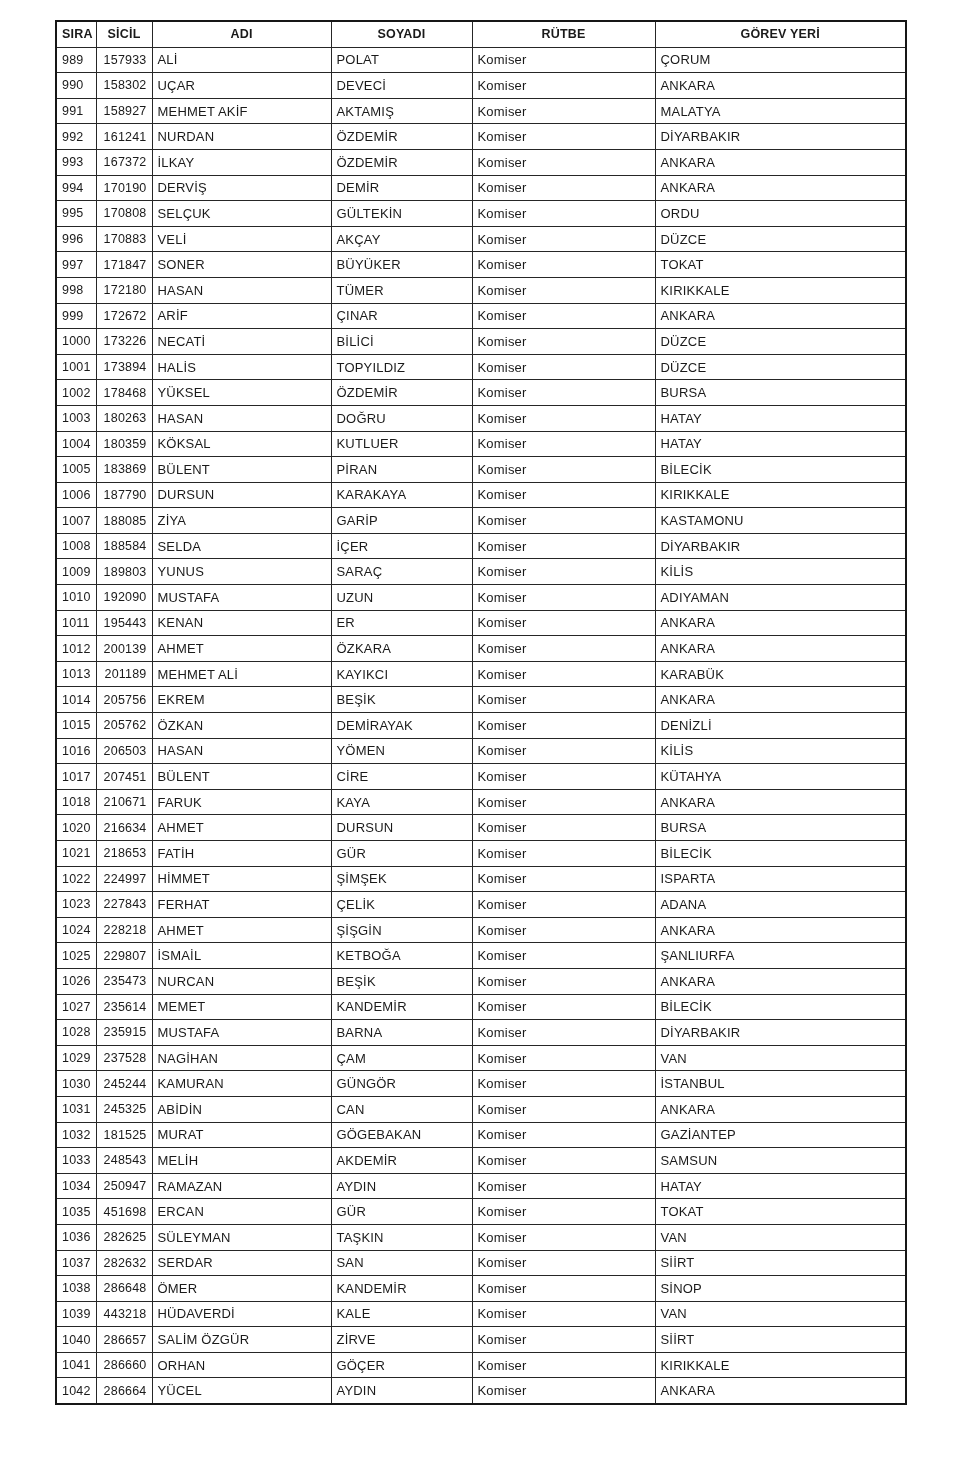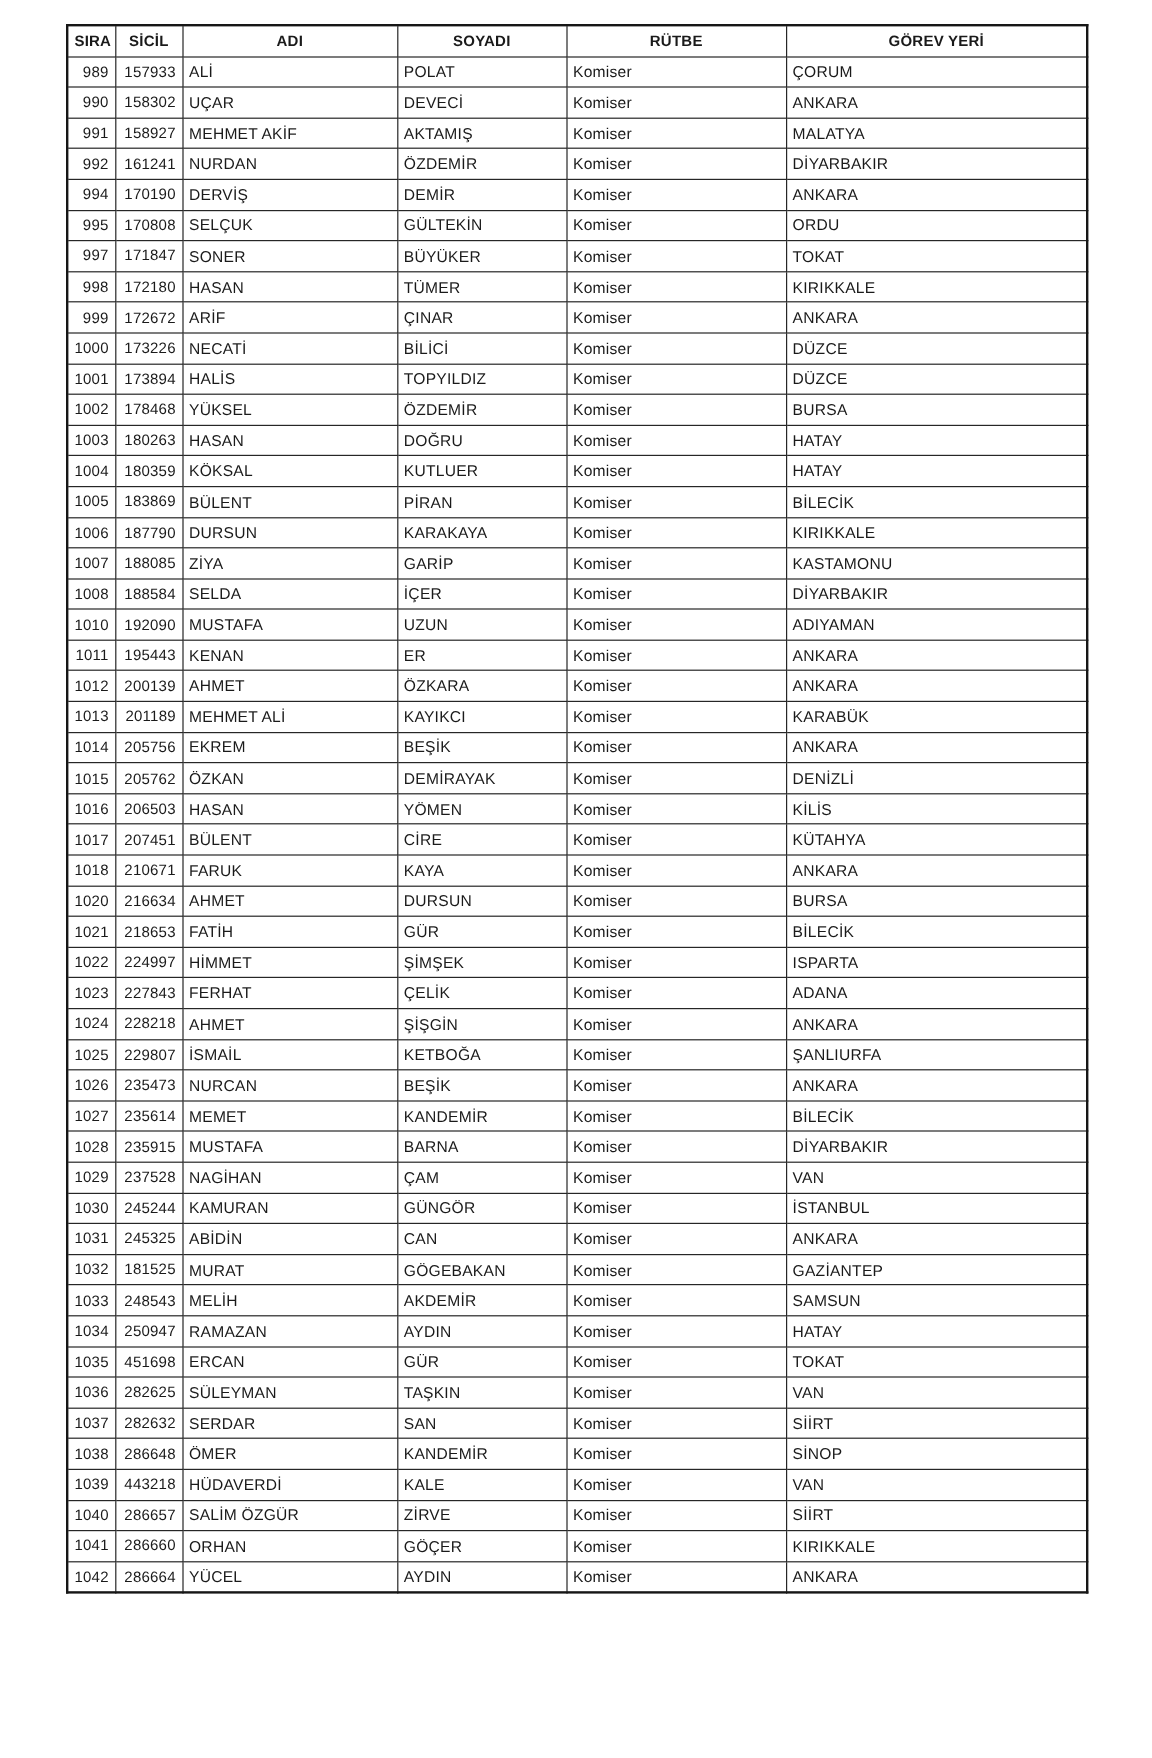--- a/index.html
+++ b/index.html
@@ -43,21 +43,21 @@
     background: #ffffff;
   }
   
   col.w0 { width: 40px; }
   col.w1 { width: 56px; }
   col.w2 { width: 179px; }
   col.w3 { width: 141px; }
   col.w4 { width: 183px; }
   col.w5 { width: 251px; }
   
-  td.c0 { text-align: right; padding-right: 7px; font-size: 12.5px; }
+  td.c0 { text-align: left; padding-right: 7px; font-size: 12.5px; }
   td.c1 { text-align: right; padding-right: 6px; font-size: 12.5px; }
   td.c2, td.c3, td.c4, td.c5 { text-align: left; padding-left: 4px; }
 </style>
 </head>
 <body>
 
 <div class="page">
   <table class="roster">
     <colgroup>
       <col class="w0">
@@ -104,36 +104,52 @@
         </tr>
         <tr>
           <td class="c0">992</td>
           <td class="c1">161241</td>
           <td class="c2">NURDAN</td>
           <td class="c3">ÖZDEMİR</td>
           <td class="c4">Komiser</td>
           <td class="c5">DİYARBAKIR</td>
         </tr>
         <tr>
+          <td class="c0">993</td>
+          <td class="c1">167372</td>
+          <td class="c2">İLKAY</td>
+          <td class="c3">ÖZDEMİR</td>
+          <td class="c4">Komiser</td>
+          <td class="c5">ANKARA</td>
+        </tr>
+        <tr>
           <td class="c0">994</td>
           <td class="c1">170190</td>
           <td class="c2">DERVİŞ</td>
           <td class="c3">DEMİR</td>
           <td class="c4">Komiser</td>
           <td class="c5">ANKARA</td>
         </tr>
         <tr>
           <td class="c0">995</td>
           <td class="c1">170808</td>
           <td class="c2">SELÇUK</td>
           <td class="c3">GÜLTEKİN</td>
           <td class="c4">Komiser</td>
           <td class="c5">ORDU</td>
         </tr>
         <tr>
+          <td class="c0">996</td>
+          <td class="c1">170883</td>
+          <td class="c2">VELİ</td>
+          <td class="c3">AKÇAY</td>
+          <td class="c4">Komiser</td>
+          <td class="c5">DÜZCE</td>
+        </tr>
+        <tr>
           <td class="c0">997</td>
           <td class="c1">171847</td>
           <td class="c2">SONER</td>
           <td class="c3">BÜYÜKER</td>
           <td class="c4">Komiser</td>
           <td class="c5">TOKAT</td>
         </tr>
         <tr>
           <td class="c0">998</td>
           <td class="c1">172180</td>
@@ -214,20 +230,28 @@
           <td class="c4">Komiser</td>
           <td class="c5">KASTAMONU</td>
         </tr>
         <tr>
           <td class="c0">1008</td>
           <td class="c1">188584</td>
           <td class="c2">SELDA</td>
           <td class="c3">İÇER</td>
           <td class="c4">Komiser</td>
           <td class="c5">DİYARBAKIR</td>
+        </tr>
+        <tr>
+          <td class="c0">1009</td>
+          <td class="c1">189803</td>
+          <td class="c2">YUNUS</td>
+          <td class="c3">SARAÇ</td>
+          <td class="c4">Komiser</td>
+          <td class="c5">KİLİS</td>
         </tr>
         <tr>
           <td class="c0">1010</td>
           <td class="c1">192090</td>
           <td class="c2">MUSTAFA</td>
           <td class="c3">UZUN</td>
           <td class="c4">Komiser</td>
           <td class="c5">ADIYAMAN</td>
         </tr>
         <tr>

